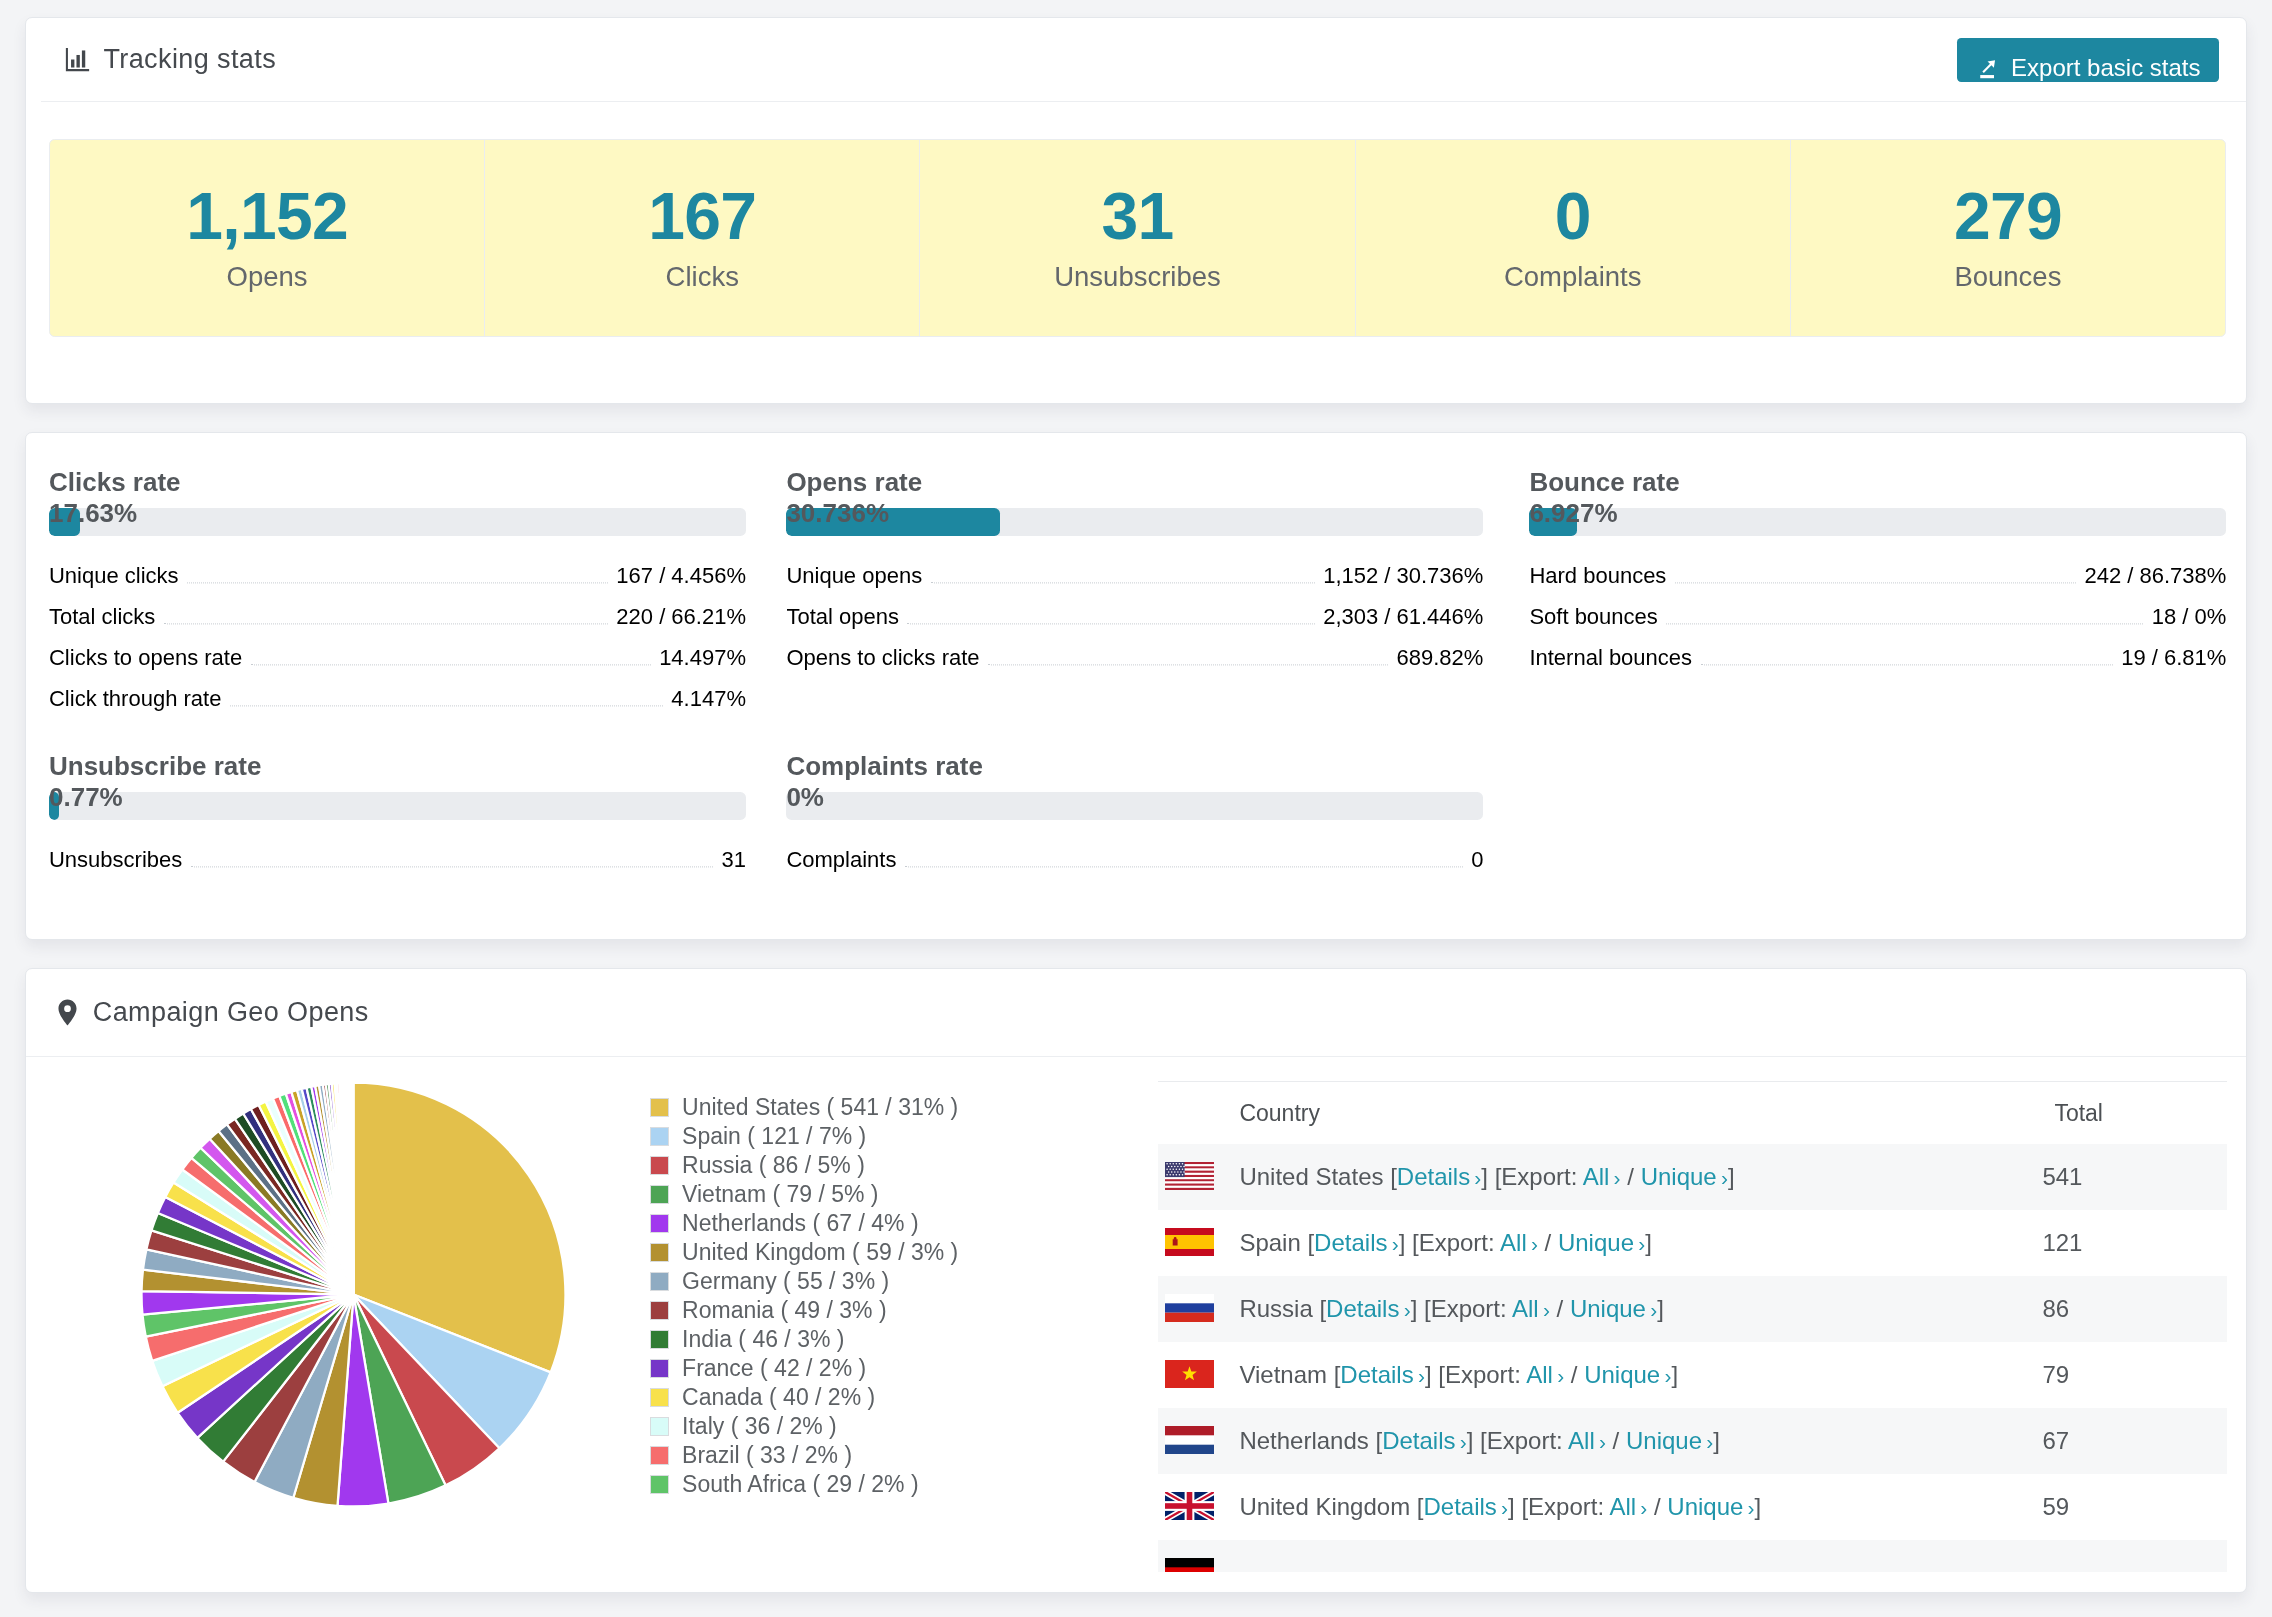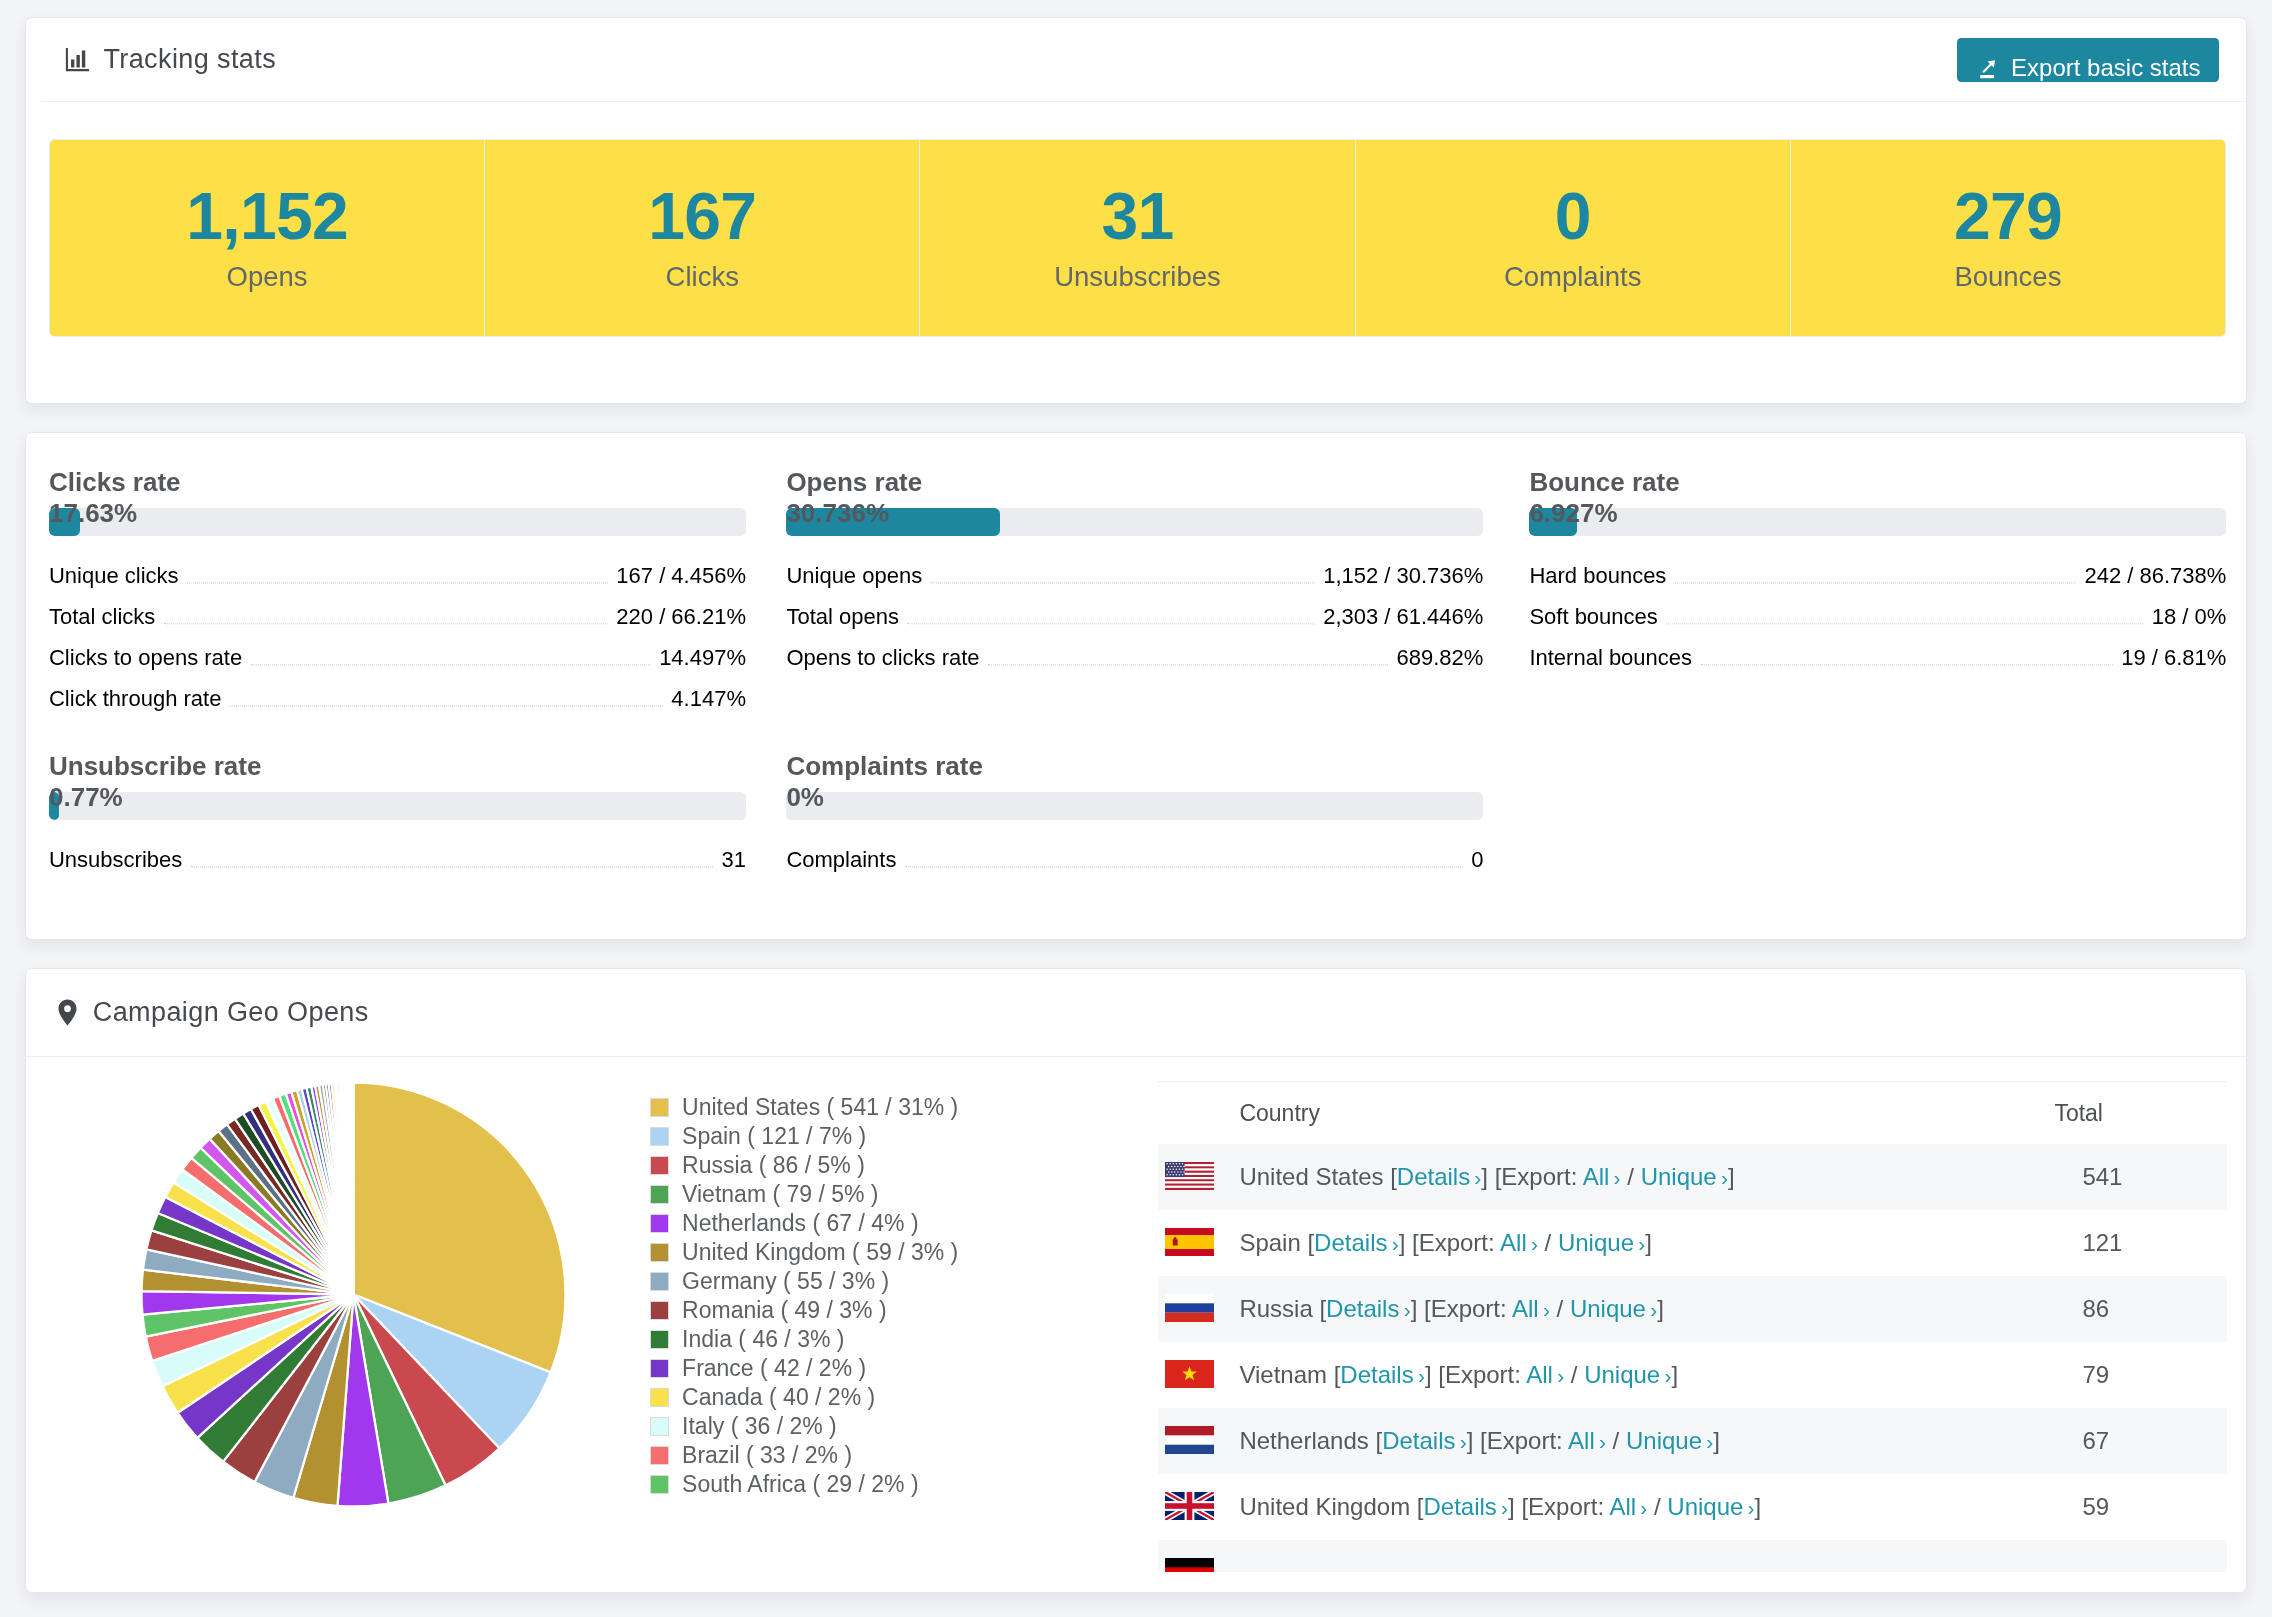--- a/index.html
+++ b/index.html
@@ -21,21 +21,21 @@
   .hdr-icon svg { width:100%; height:100%; fill:#43474c; }
   .card-title { font-size:27px; color:#45494e; letter-spacing:0.4px; }
 
   .export-btn { margin-left:auto; display:flex; align-items:flex-end; gap:10px;
                 background:#1d87a0; color:#fff; border:none; border-radius:4.2px;
                 height:44px; padding:0 18.4px; font-size:24px; cursor:pointer;
                 font-family:"Liberation Sans", sans-serif; }
   .export-btn svg { width:25.4px; height:25.4px; fill:#fff; }
 
   .stats-strip { position:absolute; left:22.6px; top:121px; width:2177px; height:198px;
-                 border:1.4px solid #eaedf0; border-radius:5.6px; display:flex; background:#fde047; }
+                 border:1.4px solid #eaedf0; border-radius:5.6px; display:flex; background:#fef9c3; }
   .stat-cell { flex:1 1 0; display:flex; flex-direction:column; align-items:center;
                justify-content:center; border-right:1.4px solid #eaedf0; }
   .stat-cell:last-child { border-right:none; }
   .stat-value { font-size:66px; font-weight:700; color:#1d87a0; letter-spacing:-0.7px; line-height:1; }
   .stat-label { font-size:27.5px; color:#63676c; margin-top:11.3px; }
 
   .rate-block { position:absolute; width:697px; }
   #rb-clicks { left:22.6px;  top:34px; }  #rb-opens { left:760px; top:34px; }
   #rb-bounce { left:1503px; top:34px; } #rb-unsub { left:22.6px;  top:318px; }
   #rb-compl  { left:760px; top:318px; }
@@ -60,21 +60,21 @@
   .gt-header { position:relative; height:62px; }
   .gt-header span { position:absolute; top:50%; transform:translateY(-50%);
                     font-size:23px; color:#4c5054; }
   .gt-col-country { left:81px; } .gt-col-total { left:896px; }
   .gt-row { position:relative; height:66px; }
   .gt-row.striped { background:#f6f7f8; }
   .gt-row.partial { height:32px; overflow:hidden; }
   .gt-flag { position:absolute; left:7px; top:18.4px; width:49px; height:28px; }
   .gt-country { position:absolute; left:81px; top:50%; transform:translateY(-50%);
                 font-size:24px; color:#54585c; white-space:nowrap; }
-  .gt-total { position:absolute; left:924px; top:50%; transform:translateY(-50%);
+  .gt-total { position:absolute; left:884px; top:50%; transform:translateY(-50%);
               font-size:24px; color:#54585c; }
   .gt-link { color:#2095ab; text-decoration:none; cursor:pointer; }
   .chev { font-size:21px; padding-left:4.2px; }
 </style>
 </head>
 <body>
 
 <div class="card" id="card-tracking">
   <div class="card-header">
     <span class="hdr-icon">

